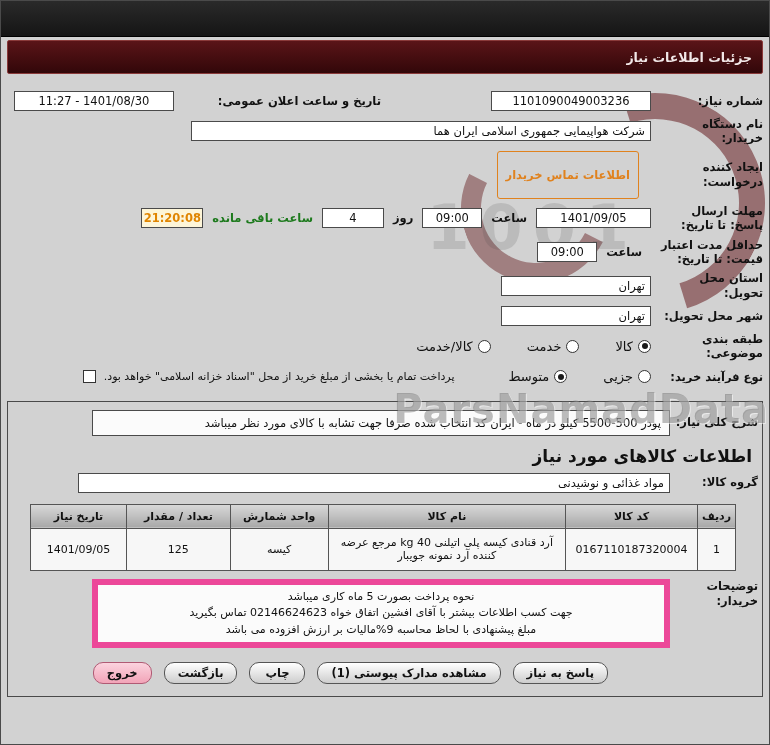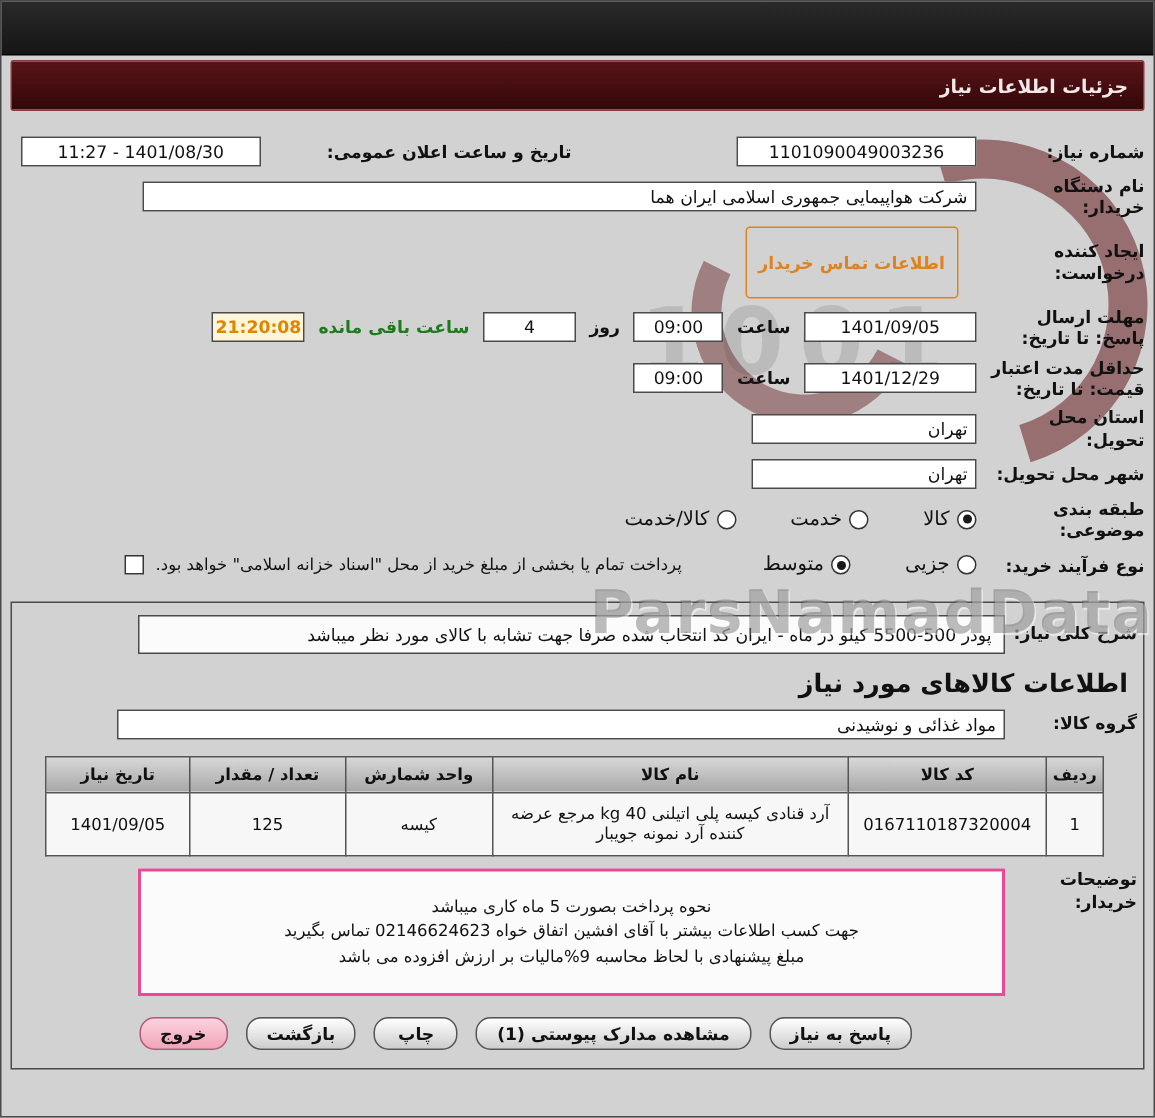--- a/index.html
+++ b/index.html
@@ -32,21 +32,21 @@
   .upper-form{padding:16px 6px 2px 6px;position:relative;z-index:1;}
   .frow{display:flex;align-items:center;margin-bottom:5px;min-height:22px;}
   .frow.tall{align-items:flex-start;}
   .flabel{flex:0 0 112px;text-align:right;font-weight:bold;font-size:11.5px;
     line-height:1.25;padding-left:6px;}
   .flabel.auto{flex:0 0 auto;padding-left:44px;}
   .field{background:#fff;border:1px solid #4a4a4a;height:20px;display:flex;align-items:center;
     padding:0 5px;font-size:11.5px;white-space:nowrap;overflow:hidden;}
   .ltr{direction:ltr;justify-content:center;}
   .w160{width:160px;}.w115{width:115px;}.w60{width:60px;}.w62{width:62px;}
-  .w460{width:556px;}.w150{width:150px;margin-left:36px;}
+  .w460{width:460px;}.w150{width:150px;margin-left:36px;}
   .mr110{margin-right:110px;}.mr30{margin-right:30px;}.mr90{margin-right:90px;}
   .mini-label{font-weight:bold;font-size:11.5px;margin:0 9px;white-space:nowrap;}
   .remaining-label{color:#1d7a1d;}
   .timer{background:#fdf5d8;color:#e08500;font-weight:bold;}
   .contact-link{margin-right:12px;padding:16px 8px;border:1px solid #e0821e;border-radius:3px;
     color:#e0821e;font-weight:bold;font-size:11.5px;cursor:pointer;white-space:nowrap;}
   .opt{display:flex;align-items:center;margin-left:36px;font-size:13px;cursor:pointer;}
   .radio{width:13px;height:13px;border:1px solid #333;border-radius:50%;background:#fff;
     display:inline-block;margin-left:5px;position:relative;flex:0 0 13px;}
   .radio.on::after{content:"";position:absolute;inset:2.5px;background:#1a1a1a;border-radius:50%;}
@@ -61,22 +61,22 @@
   .desc-box{width:578px;min-height:26px;border:1px solid #4a4a4a;background:#fbfbfb;
     display:flex;align-items:center;padding:2px 8px;font-size:11.5px;}
   .sec-header{font-weight:bold;font-size:17px;margin:10px 6px 6px 0;}
   .group-field{width:592px;}
   table.goods{border-collapse:collapse;margin:10px 22px 8px 22px;width:706px;font-size:11px;
     background:#f7f7f7;}
   .goods th{background:linear-gradient(#d9d9d9,#a8a8a8);border:1px solid #555;
     font-weight:bold;padding:5px 2px;font-size:11px;}
   .goods td{border:1px solid #555;padding:4px 5px;text-align:center;height:42px;background:#f7f7f7;}
   .ltr-cell{direction:ltr;}
-  .notes-box{width:578px;border:2px solid #ec4899;background:#fbfbfb;text-align:center;
-    font-size:11px;line-height:1.5;padding:16px 6px;}
+  .notes-box{width:578px;border:6px solid #ec4899;background:#fbfbfb;text-align:center;
+    font-size:11px;line-height:1.5;padding:4px 6px;}
   .buttons{display:flex;gap:12px;margin:14px 150px 0 0;}
   .btn{min-width:56px;height:22px;border:1px solid #555;border-radius:10px;
     background:linear-gradient(#ffffff,#cdcdcd);font-family:inherit;font-weight:bold;
     font-size:11.5px;color:#111;padding:0 13px;display:flex;align-items:center;
     justify-content:center;cursor:pointer;white-space:nowrap;}
   .btn-exit{background:linear-gradient(#fbd3de,#f2a4b8);border-color:#b05a74;}
 </style>
 </head>
 <body>
 
@@ -117,21 +117,20 @@
       <span class="mini-label">ساعت</span>
       <span class="field w60 ltr">09:00</span>
       <span class="mini-label mr30">روز</span>
       <span class="field w62 ltr">4</span>
       <span class="mini-label remaining-label mr90">ساعت باقی مانده</span>
       <span class="field w62 ltr timer">21:20:08</span>
     </div>
 
     <div class="frow">
       <span class="flabel">حداقل مدت اعتبار قیمت: تا تاریخ:</span>
-      <span class="field w115 ltr">1401/12/29</span>
       <span class="mini-label">ساعت</span>
       <span class="field w60 ltr">09:00</span>
     </div>
 
     <div class="frow">
       <span class="flabel">استان محل تحویل:</span>
       <span class="field w150">تهران</span>
     </div>
 
     <div class="frow">

